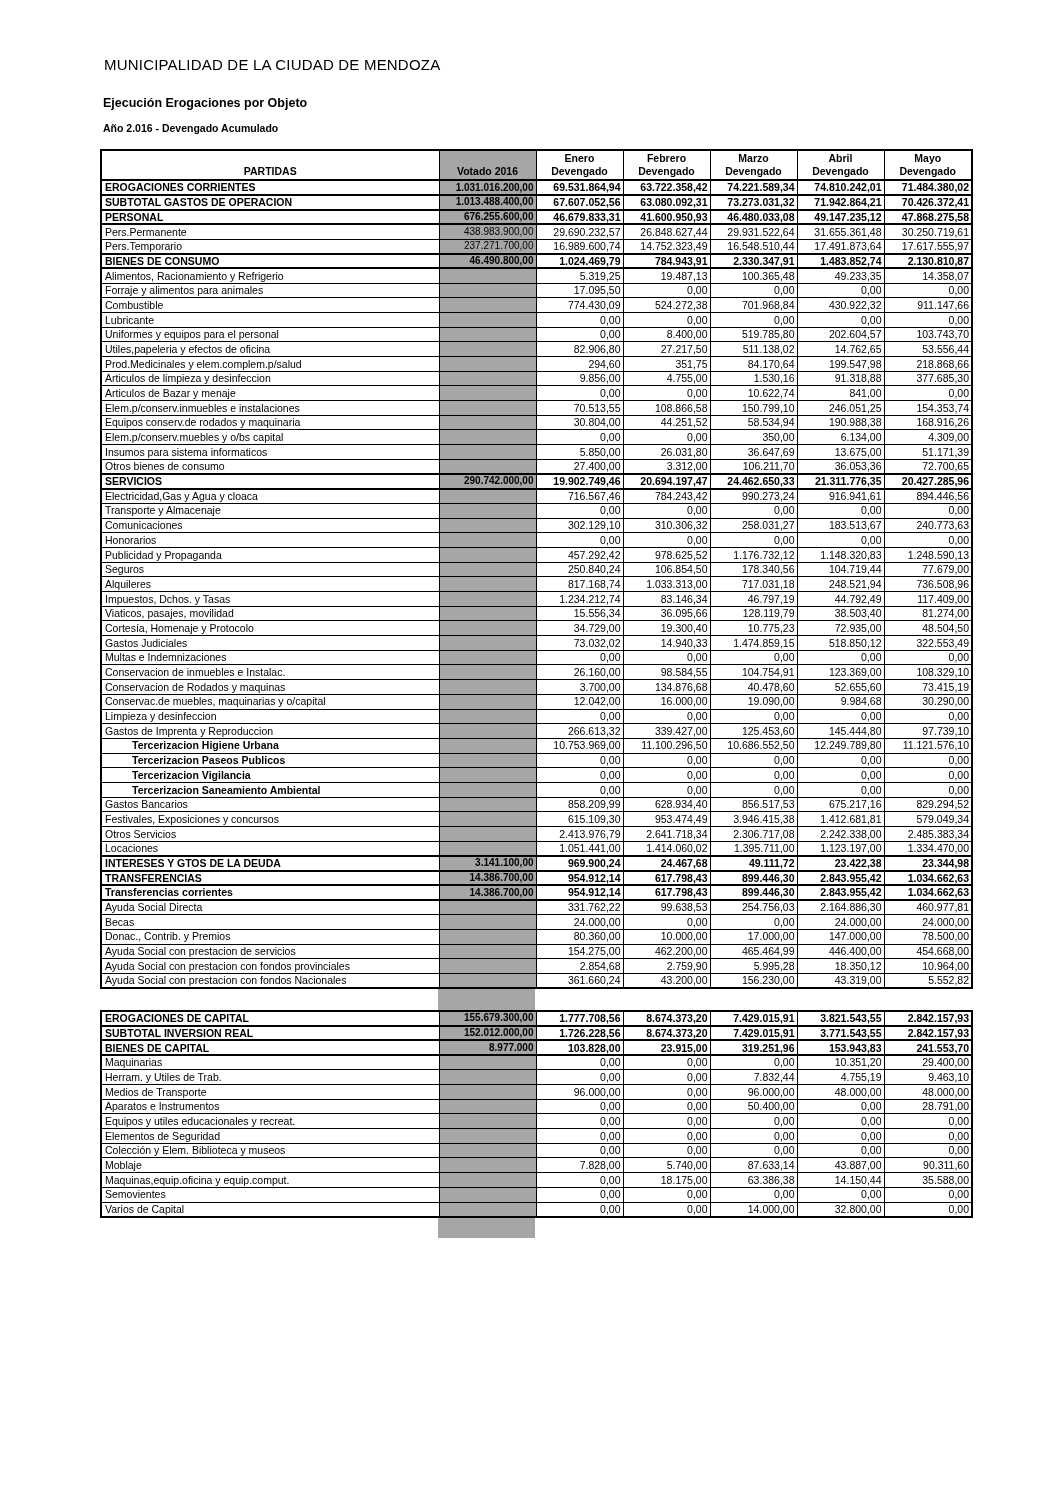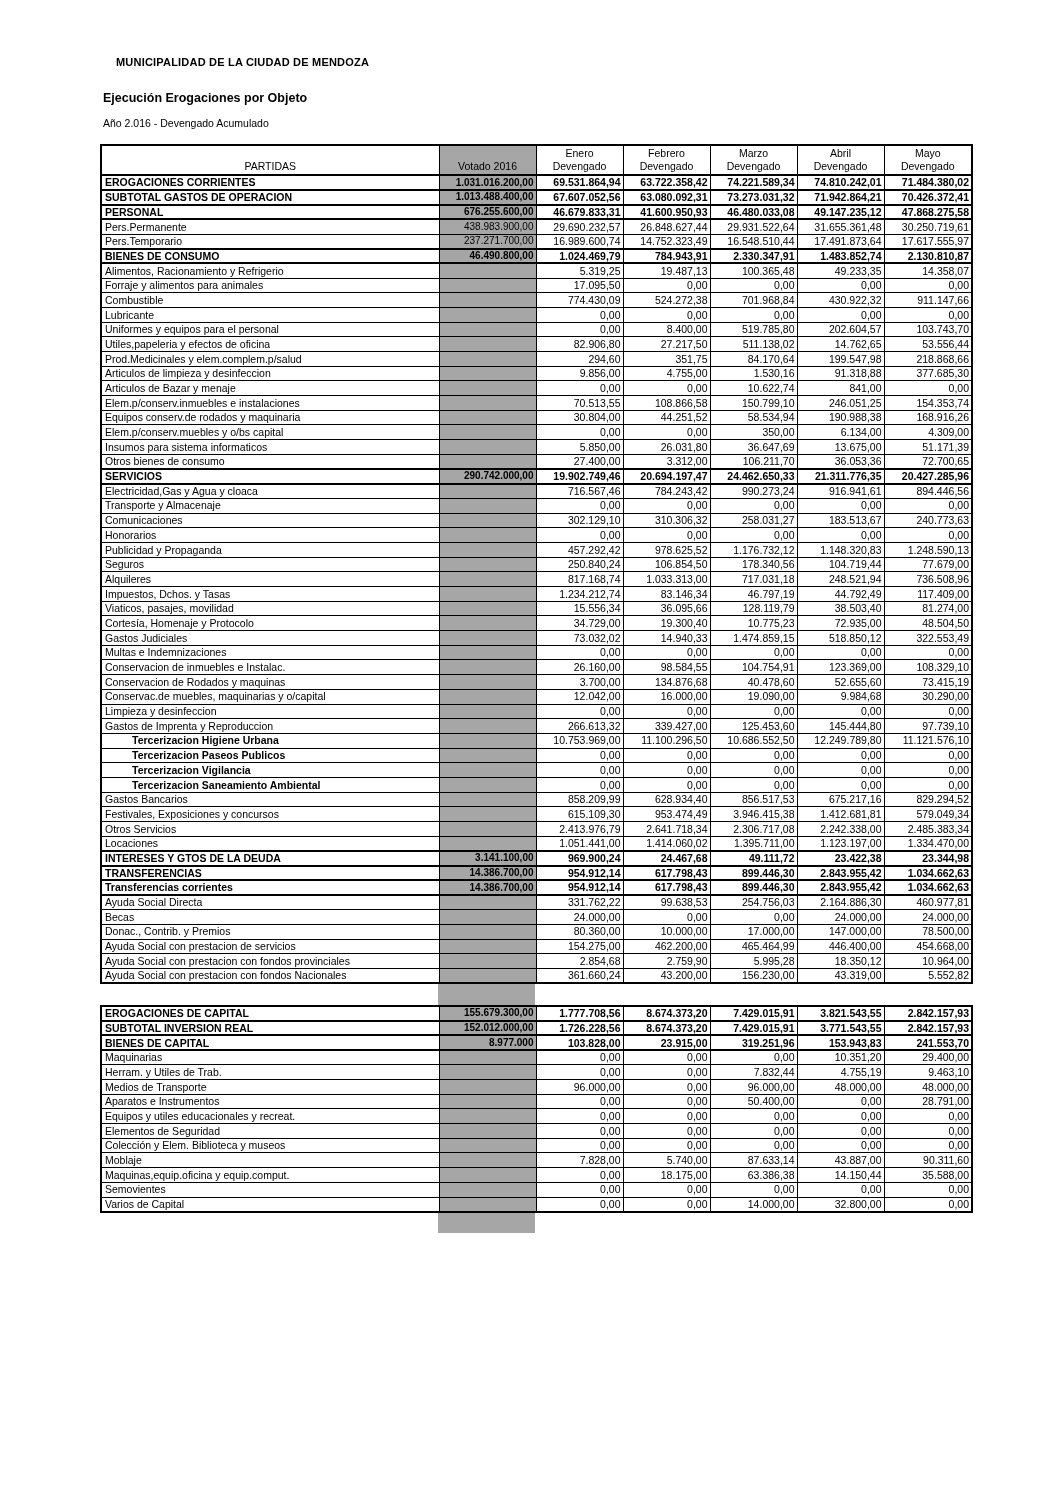--- a/index.html
+++ b/index.html
@@ -2,35 +2,35 @@
 <html><head>
 <meta charset="utf-8">
 <style>
   html,body { margin:0; padding:0; }
   body {
     width:1058px; height:1497px; background:#ffffff; color:#000;
     font-family:"Liberation Sans", sans-serif;
     -webkit-font-smoothing:antialiased;
   }
   .content { padding-left:100px; padding-top:56px; }
-  .org-title   { font-size:11px; font-weight:bold; margin:0 0 0 16px; letter-spacing:0.2px; }
+  .org-title   { font-size:15px; font-weight:normal; margin:0 0 0 4px; letter-spacing:0.2px; }
   .report-title{ font-size:12.5px; font-weight:bold; margin:23px 0 12px 3px; }
-  .report-subtitle { font-size:10.5px; margin:6px 0 15px 3px; }
+  .report-subtitle { font-size:10.5px; margin:6px 0 15px 3px;font-weight:bold; }
 
   table.budget {
     border-collapse:collapse; table-layout:fixed;
     width:872px; border:2px solid #000;
   }
   .budget th, .budget td {
     border:1px solid #000; box-sizing:border-box;
     overflow:hidden; white-space:nowrap;
   }
   .budget thead th {
     height:30px; vertical-align:bottom; text-align:center;
-    font-size:10.5px; font-weight:normal; padding:1px 2px; line-height:1.25;
+    font-size:10.5px; font-weight:bold; padding:1px 2px; line-height:1.25;
   }
   .budget tbody td { height:14.7px; line-height:1; }
   .c-label  { font-size:10.5px; padding:0 3px; text-align:left; }
   .c-label.indent { padding-left:30px;font-weight:bold; }
   .c-votado { background:#a6a6a6; font-size:10px; padding:0 2px; text-align:right; }
   th.c-votado { font-size:10.5px; text-align:center;margin-top:44px; }
   .c-val    { font-size:10.5px; padding:0 2px; text-align:right; }
   .section-row td { font-weight:bold; border-top-width:2px; border-bottom-width:2px; }
 
   .band { position:relative; width:872px; }

